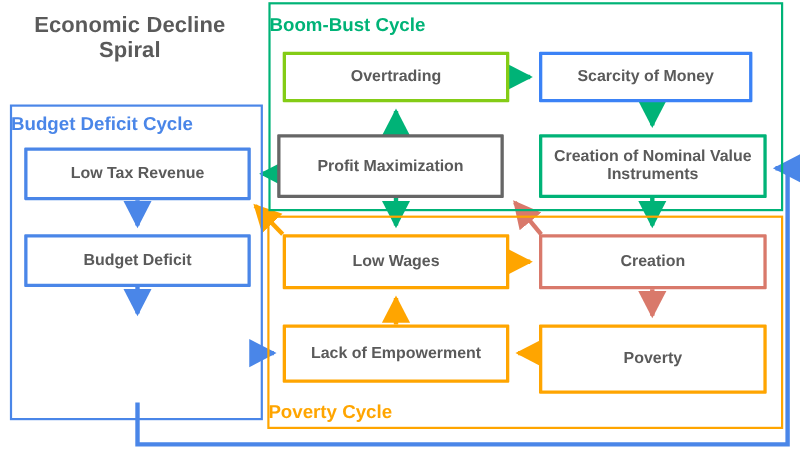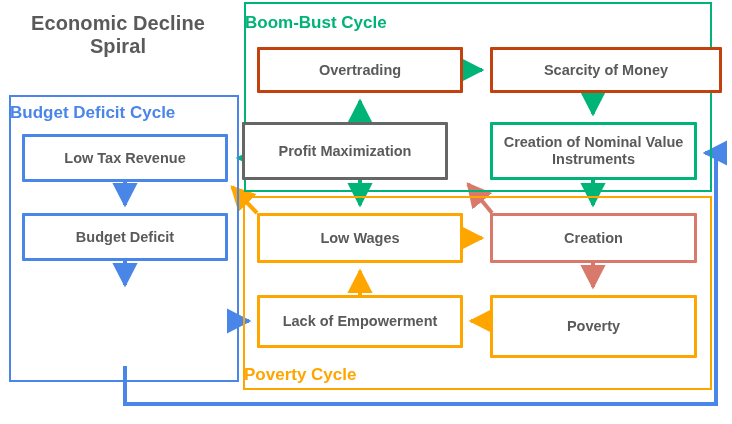--- a/index.html
+++ b/index.html
@@ -89,25 +89,25 @@
 
   <div class="group-label" style="left:10px;top:103px;width:228px;color:#4a86e8;">Budget Deficit Cycle</div>
   <div class="group-label" style="left:245px;top:13px;width:466px;color:#00b377;">Boom-Bust Cycle</div>
   <div class="group-label" style="left:244px;top:365px;width:467px;color:#ffa500;">Poverty Cycle</div>
 
   <div class="node" style="left:22px;top:134px;width:206px;height:48px;border:3px solid #4a86e8;">Low Tax Revenue</div>
 
   <div class="node" style="left:22px;top:213px;width:206px;height:48px;border:3px solid #4a86e8;">Budget Deficit</div>
 
 
-  <div class="node" style="left:257px;top:47px;width:206px;height:46px;border:3px solid #c2410c;">Overtrading</div>
+  <div class="node" style="left:257px;top:47px;width:206px;height:46px;border:3px solid #84cc16;">Overtrading</div>
 
-  <div class="node" style="left:490px;top:47px;width:232px;height:46px;border:3px solid #c2410c;">Scarcity of Money</div>
+  <div class="node" style="left:490px;top:47px;width:194px;height:46px;border:3px solid #3b82f6;">Scarcity of Money</div>
 
-  <div class="node" style="left:242px;top:122px;width:206px;height:58px;border:3px solid #666666;">Profit Maximization</div>
+  <div class="node" style="left:252px;top:122px;width:206px;height:58px;border:3px solid #666666;">Profit Maximization</div>
 
   <div class="node" style="left:490px;top:122px;width:207px;height:58px;border:3px solid #00b377;">Creation of Nominal Value Instruments</div>
 
   <div class="node" style="left:257px;top:213px;width:206px;height:50px;border:3px solid #ffa500;">Low Wages</div>
 
   <div class="node" style="left:490px;top:213px;width:207px;height:50px;border:3px solid #d9796b;">Creation</div>
 
   <div class="node" style="left:257px;top:295px;width:206px;height:53px;border:3px solid #ffa500;">Lack of Empowerment</div>
 
   <div class="node" style="left:490px;top:295px;width:207px;height:63px;border:3px solid #ffa500;">Poverty</div>

